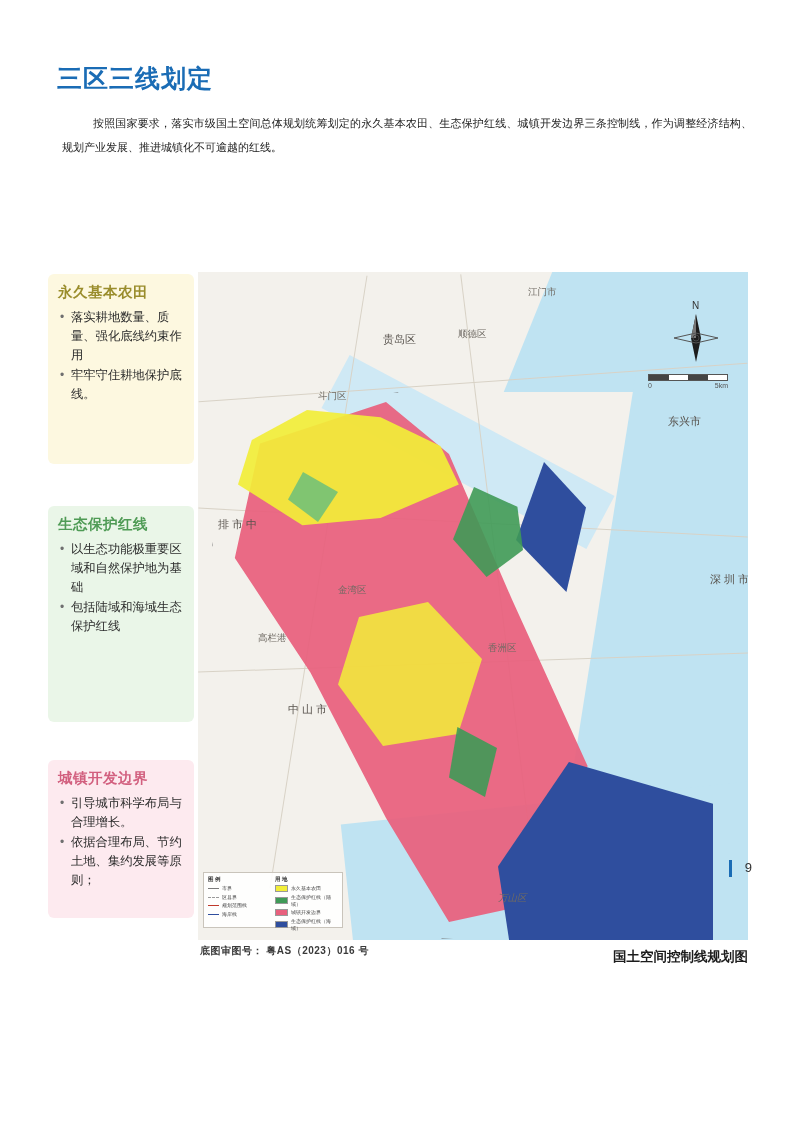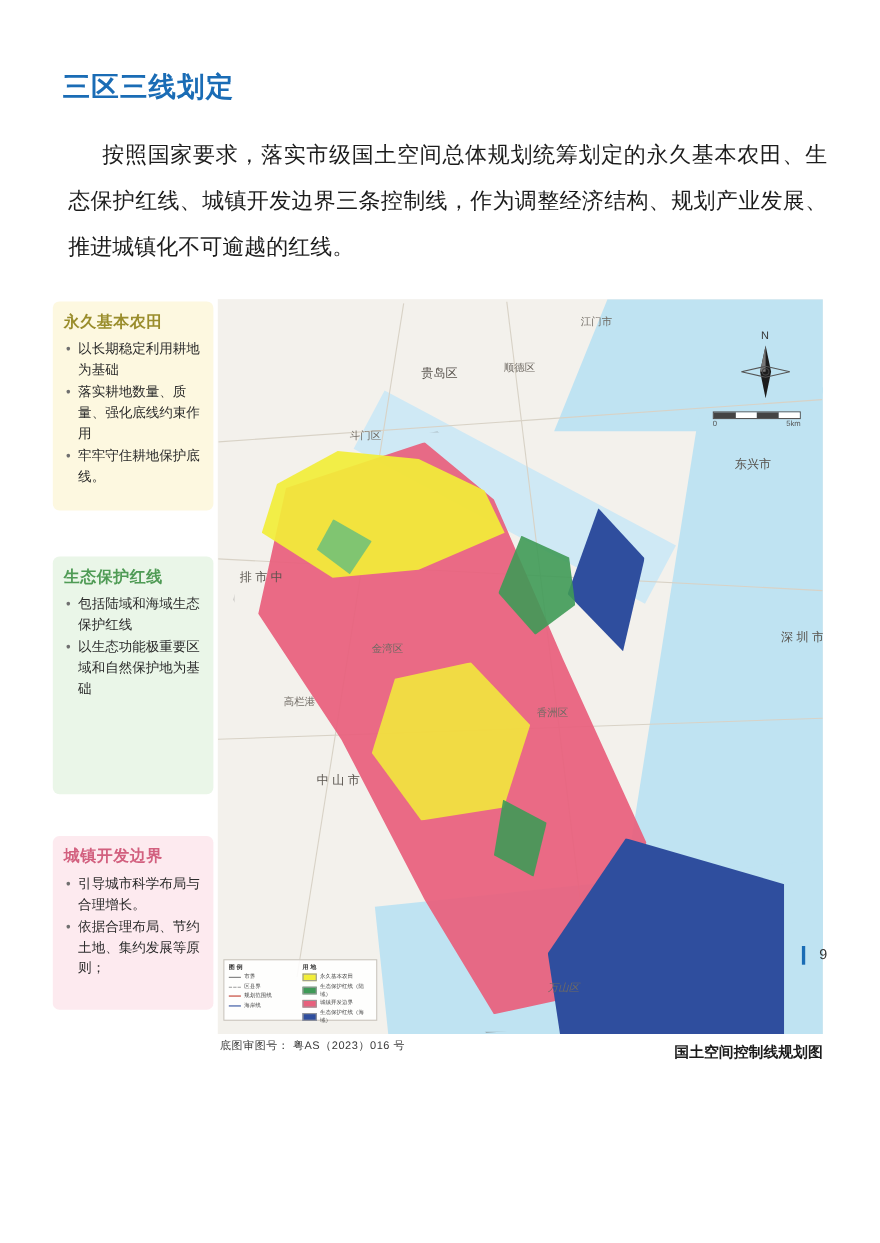--- a/index.html
+++ b/index.html
@@ -30,22 +30,22 @@
     color: #1a6cb5;
     letter-spacing: 1px;
   }
 
   
   .intro {
     position: absolute;
     left: 62px;
     top: 100px;
     width: 690px;
-    font-size: 20px;
-    line-height: 42px;
+    font-size: 11px;
+    line-height: 24px;
     color: #1c1c1c;
     text-align: justify;
     text-indent: 31px;
   }
 
   
   .map-panel {
     position: absolute;
     left: 198px;
     top: 272px;
@@ -292,20 +292,21 @@
   }
 
   
   .map-code {
     position: absolute;
     left: 200px;
     top: 944px;
     font-size: 10px;
     color: #3a3a3a;
     letter-spacing: 0.5px;
+    font-weight: bold;
   }
   .map-caption {
     position: absolute;
     right: 52px;
     top: 948px;
     font-size: 13.5px;
     font-weight: bold;
     color: #1c1c1c;
   }
 
@@ -490,31 +491,30 @@
       </div>
     </div>
   </div>
 
   <div class="map-code">底图审图号：  粤AS（2023）016 号</div>
   <div class="map-caption">国土空间控制线规划图</div>
 
   <div class="card" id="card-farmland">
     <h3>永久基本农田</h3>
     <ul>
-      <li>以长期稳定利用耕地为基础</li>
       <li>落实耕地数量、质量、强化底线约束作用</li>
       <li>牢牢守住耕地保护底线。</li>
     </ul>
   </div>
 
   <div class="card" id="card-eco">
     <h3>生态保护红线</h3>
     <ul>
+      <li>以生态功能极重要区域和自然保护地为基础</li>
       <li>包括陆域和海域生态保护红线</li>
-      <li>以生态功能极重要区域和自然保护地为基础</li>
     </ul>
   </div>
 
   <div class="card" id="card-urban">
     <h3>城镇开发边界</h3>
     <ul>
       <li>引导城市科学布局与合理增长。</li>
       <li>依据合理布局、节约土地、集约发展等原则；</li>
     </ul>
   </div>

